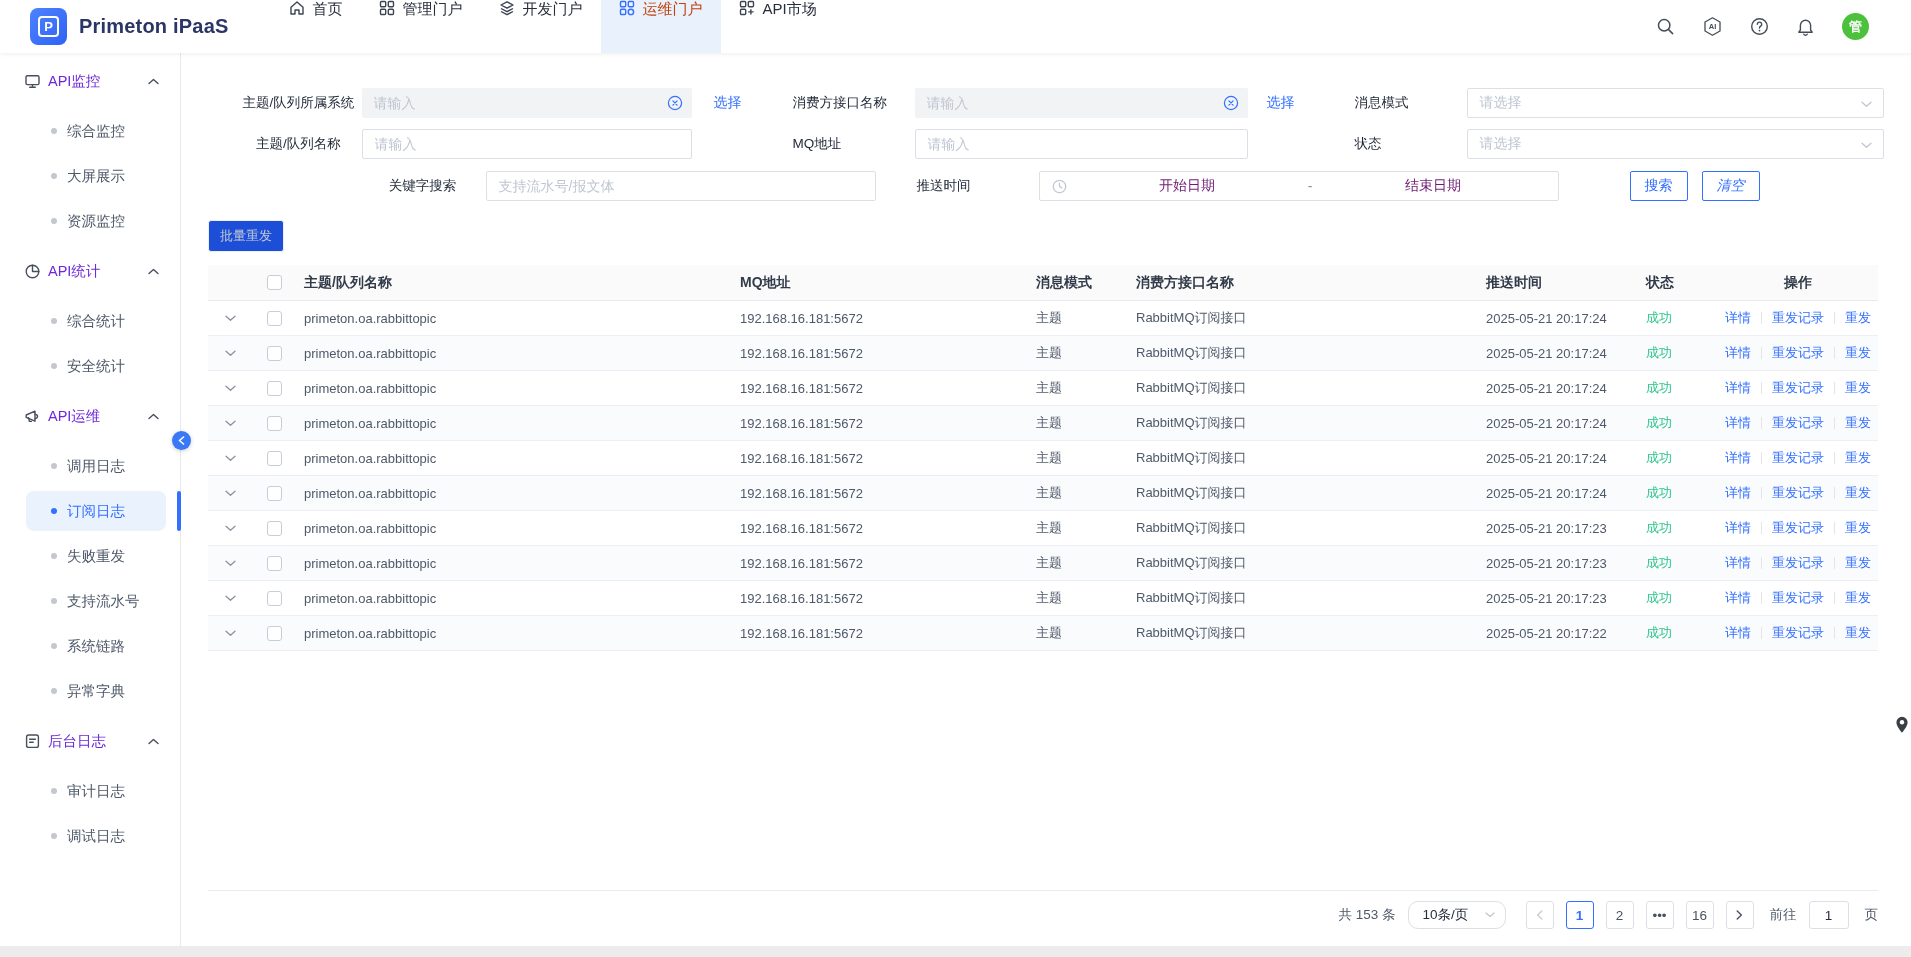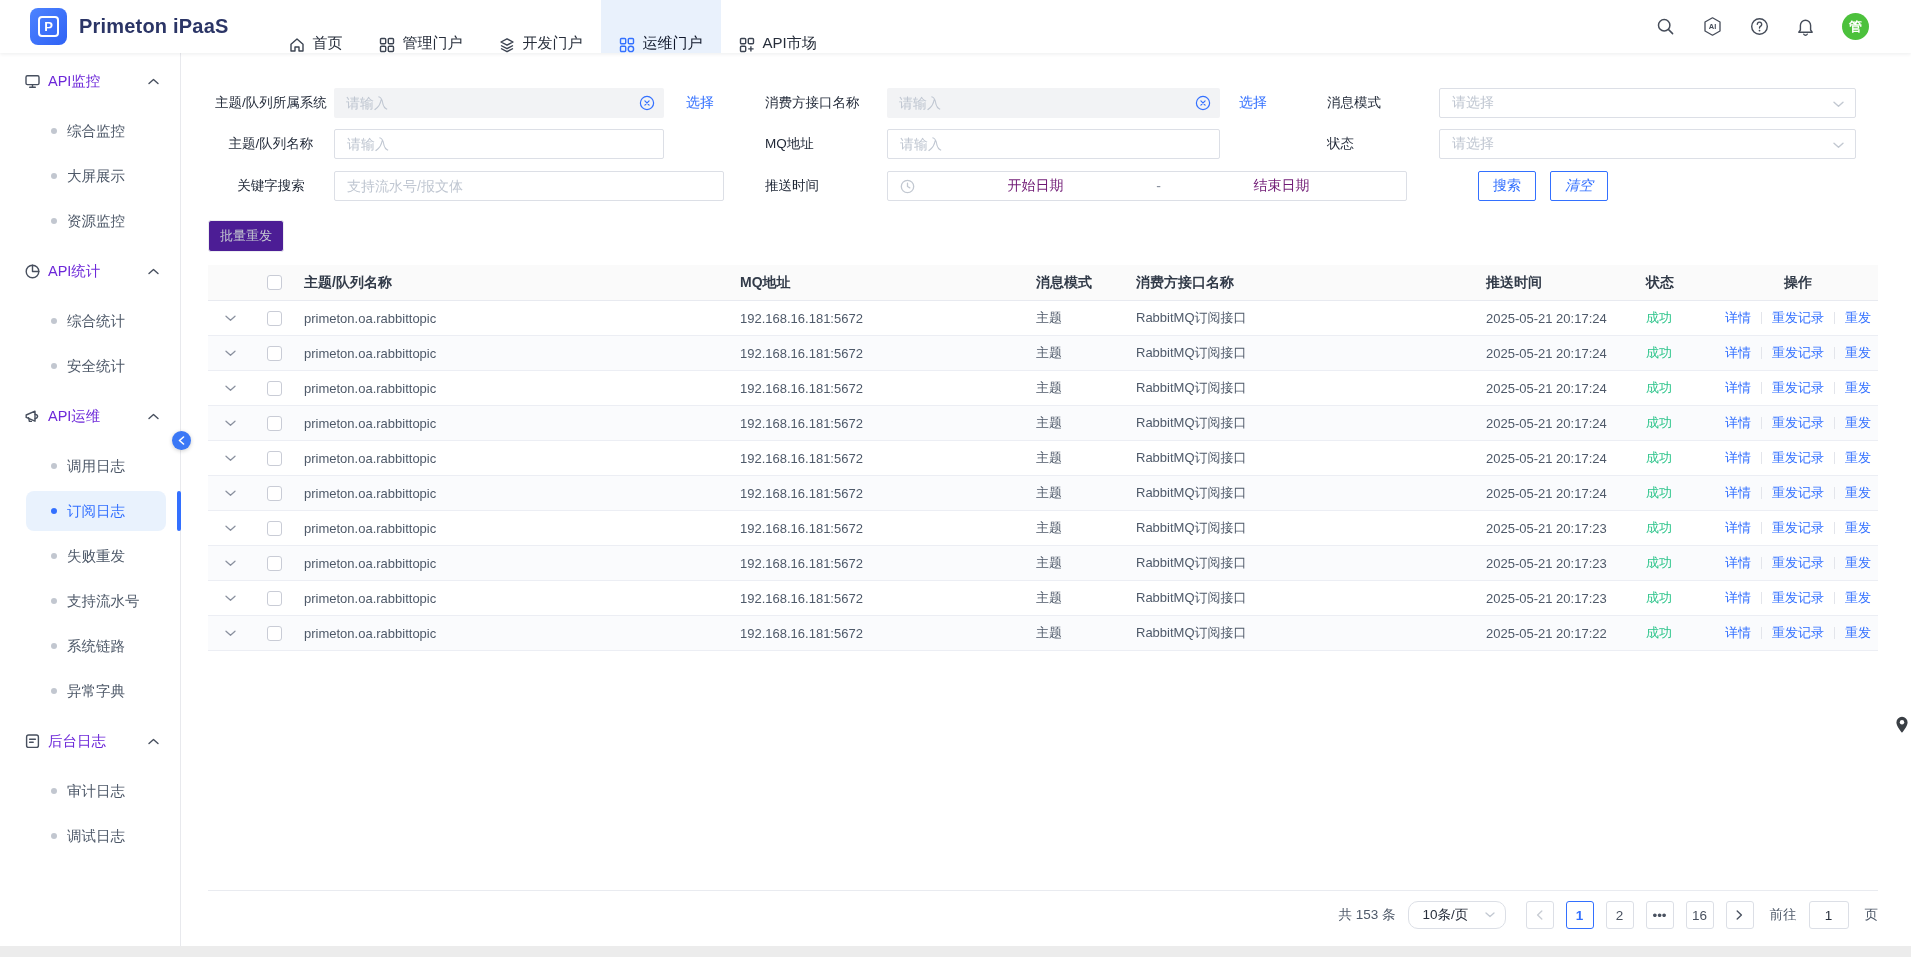--- a/index.html
+++ b/index.html
@@ -10,23 +10,23 @@
   
   .topbar { position:absolute; left:0; top:0; width:1911px; height:53px; background:#fff;
             box-shadow:0 1px 4px rgba(0,21,41,.08); display:flex; align-items:center; z-index:30; }
   .logo { display:flex; align-items:center; margin-left:30px; }
   .logo-badge { width:37px; height:37px; border-radius:8px; background:linear-gradient(135deg,#4d83ff,#2f62f5);
                 display:flex; align-items:center; justify-content:center; }
   .logo-badge .inner { width:21px; height:21px; border:2px solid #fff; border-radius:4px; color:#fff;
                        font-weight:bold; font-size:13px; display:flex; align-items:center; justify-content:center; }
   .logo-text { margin-left:12px; font-size:20px; font-weight:bold; color:#2b3566; letter-spacing:.2px; }
   .topnav { display:flex; align-items:stretch; height:53px; margin-left:42px; }
-  .nav-item { display:flex; align-items:flex-end; gap:8px; padding:0 18px; font-size:15px; color:#272e3b; cursor:pointer; }
+  .nav-item { display:flex; align-items:flex-start; gap:8px; padding:0 18px; font-size:15px; color:#272e3b; cursor:pointer; }
   .nav-item svg { color:#3c4452; }
-  .nav-item.active { background:#e9f1fc; color:#0f172a; }
+  .nav-item.active { background:#e9f1fc; color:#c2410c; }
   .nav-item.active svg { color:#3370ff; }
   .topbar-right { margin-left:auto; display:flex; align-items:center; gap:27px; padding-right:42px; }
   .tb-icon { color:#454c59; cursor:pointer; }
   .avatar { width:27px; height:27px; border-radius:50%; background:#4cc13c; color:#fff; font-size:13px; font-weight:bold;
             display:flex; align-items:center; justify-content:center; cursor:pointer; }
 
   
   .sidebar { position:absolute; left:0; top:53px; width:181px; height:904px; background:#fff;
              border-right:1px solid #e8e9ed; z-index:20; padding-top:3px; }
   .menu-group-header { height:50px; display:flex; align-items:center; padding-left:24px; cursor:pointer; }
@@ -40,21 +40,21 @@
   li.sub.active { background:#e9f2fd; color:#3370ff; }
   li.sub.active .dot { background:#3370ff; }
   li.sub.active::after { content:""; position:absolute; right:-15px; top:0; width:4px; height:40px; background:#3370ff; border-radius:2px; }
   .collapse-btn { position:absolute; left:172px; top:431px; width:19px; height:19px; border-radius:50%;
                   background:#3b78f6; color:#fff; display:flex; align-items:center; justify-content:center;
                   z-index:40; cursor:pointer; box-shadow:0 1px 4px rgba(0,0,0,.2); }
 
   
   .main { position:absolute; left:181px; top:53px; width:1730px; height:904px; background:#fff; padding-left:27px; }
 
-  .frow { display:flex; align-items:center; }
+  .frow { display:flex; align-items:center;justify-content:center; }
   .frow-1 { margin-top:35px; }
   .frow-2 { margin-top:11px; }
   .frow-3 { margin-top:12px; }
   .flabel { font-size:13.5px; color:#1f2736; flex:none; }
   .flabel.c1 { width:126px; }
   .flabel.c2 { width:122px; }
   .flabel.c3 { width:112px; }
   .field { height:30px; border-radius:2px; display:flex; align-items:center; position:relative; flex:none; }
   .field input { border:none; outline:none; background:transparent; width:100%; height:100%; padding:0 30px 0 12px;
                  font-size:14px; color:#4e5969; font-family:inherit; }
@@ -71,21 +71,21 @@
   .ml-lbl3 { margin-left:60px; } .ml-lbl3-nolink { margin-left:107px; }
   .ml-time { margin-left:41px; }
   .daterange { padding:0 12px; gap:8px; }
   .daterange .dr-text { flex:1; text-align:center; font-size:14px; color:#701a75; }
   .daterange .dr-sep { color:#8a919f; font-size:14px; }
   .btn { height:30px; border-radius:2px; font-size:14px; display:flex; align-items:center; justify-content:center;
          cursor:pointer; flex:none; font-family:inherit; }
   .btn-outline-blue { border:1px solid #3370ff; color:#3370ff; background:#fff; padding:0 14px; }
   .btn-search { margin-left:71px; }
   .btn-clear { margin-left:14px;font-style:italic; }
-  .btn-batch { margin-top:19px; margin-left:0; width:76px; height:32px; background:#4c1d95; color:#c5cad1;
+  .btn-batch { margin-top:19px; margin-left:0; width:76px; height:32px; background:#1d4ed8; color:#c5cad1;
                border:1px solid #eceef1; border-radius:3px; font-size:13px; display:flex; align-items:center; justify-content:center; }
 
   
   .table { margin-top:13px; width:1670px; }
   .thead { display:flex; align-items:center; height:36px; background:#fafafa; border-bottom:1px solid #e8eaf0; }
   .thead .cell { font-size:14px; font-weight:600; color:#323b49; }
   .trow { display:flex; align-items:center; height:35px; border-bottom:1px solid #eceef4; }
   .trow:nth-child(even) { background:#fafbfd; }
   .cell { flex:none; padding-left:8px; font-size:13px; color:#4e5969; white-space:nowrap; overflow:hidden; }
   .c0 { width:44px; padding-left:0; display:flex; justify-content:center; }

